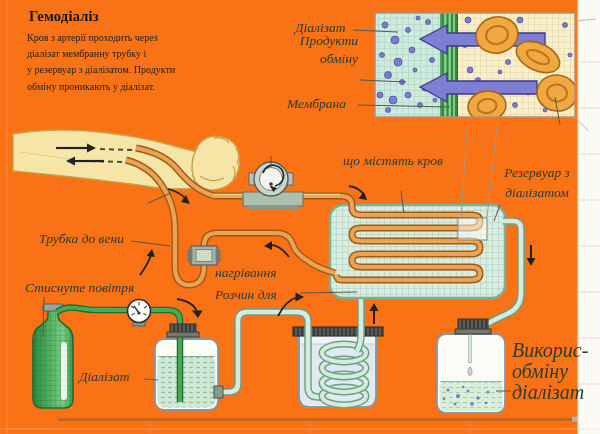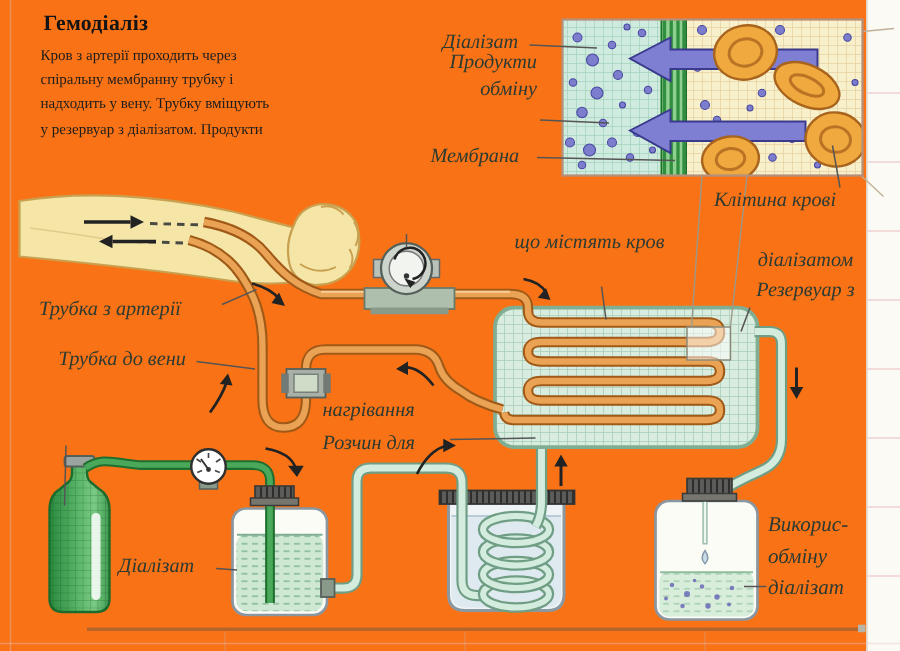--- a/index.html
+++ b/index.html
@@ -323,46 +323,45 @@
 
   <g>
     <path d="M58,419.5 H572" stroke="#b5652a" stroke-width="2.4"></path>
     <rect x="572" y="416.5" width="5" height="5" fill="#b8b4a8"></rect>
   </g>
 </svg>
 
 <div id="page-title">Гемодіаліз</div>
 <div id="desc">
   <div>Кров з артерії проходить через</div>
-  <div>спіральну мембранну трубку і</div>
-  <div>надходить у вену. Трубку вміщують</div>
+  <div>діалізат мембранну трубку і</div>
   <div>у  резервуар з діалізатом. Продукти</div>
+  <div>обміну проникають у діалізат.</div>
 </div>
 
 <div class="lbl" style="left:295px;top:19px">Діалізат</div>
 <div class="lbl right" style="left:276px;top:32px;width:82px;line-height:17.5px">
   <div>Продукти</div>
   <div>обміну</div>
 </div>
 <div class="lbl" style="left:287px;top:95px">Мембрана</div>
-<div class="lbl" style="left:476px;top:124px">Клітина крові</div>
 
 <div class="lbl center" style="left:318px;top:152px;width:150px;line-height:18px">
   <div>що містять кров</div>
 </div>
 <div class="lbl center" style="left:492px;top:163px;width:90px;line-height:19.5px">
+  <div>Резервуар з</div>
   <div>діалізатом</div>
-  <div>Резервуар з</div>
-</div>
-<div class="lbl" style="left:26px;top:197px">Трубка з артерії</div>
+</div>
 <div class="lbl" style="left:39px;top:230px">Трубка до вени</div>
+<div class="lbl" style="left:25px;top:279px">Стиснуте повітря</div>
 <div class="lbl" style="left:79px;top:368px">Діалізат</div>
 <div class="lbl" style="left:215px;top:262px;line-height:21.5px">
   <div>нагрівання</div>
   <div>Розчин для</div>
 </div>
-<div class="lbl" style="left:512px;top:340px;line-height:21px;font-size:14px">
+<div class="lbl" style="left:512px;top:340px;line-height:21px;font-size:20px">
   <div>Викорис-</div>
   <div>обміну</div>
   <div>діалізат</div>
 </div>
 
 </div>
 
 </body></html>

